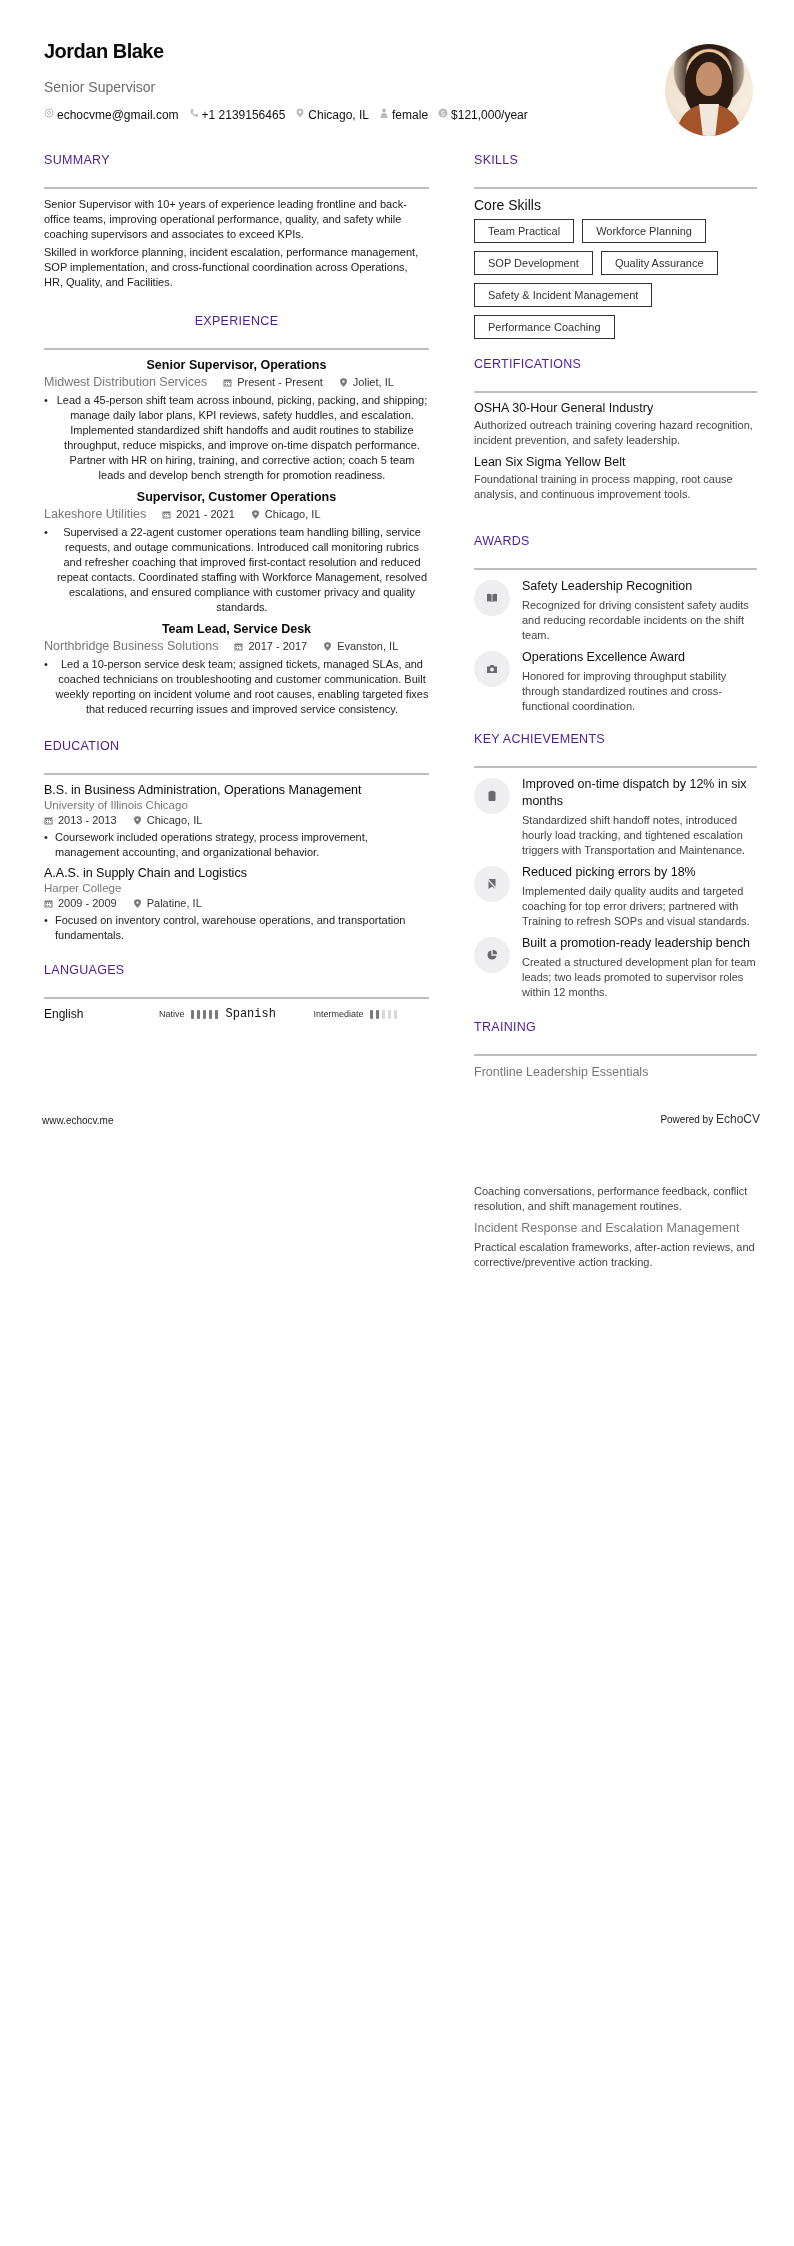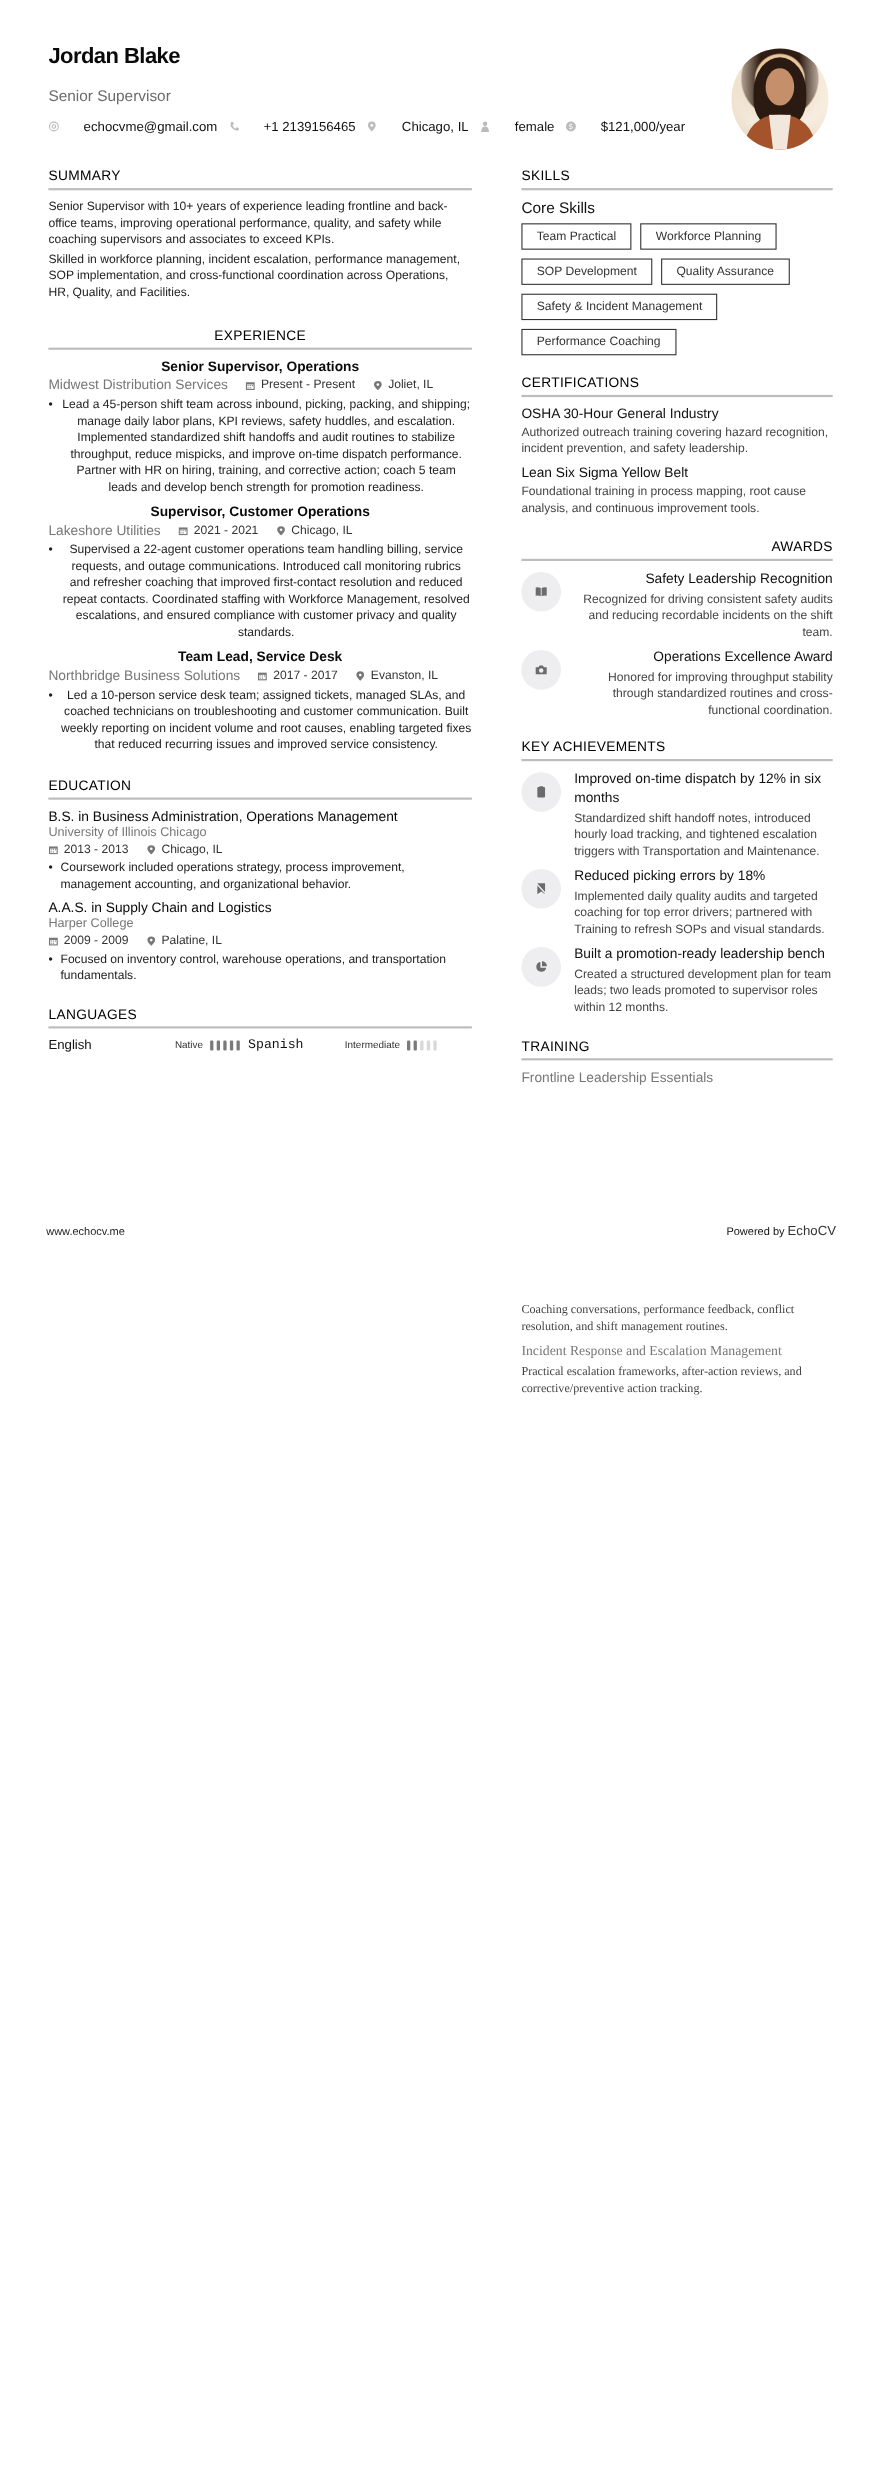--- a/index.html
+++ b/index.html
@@ -12,35 +12,35 @@
     color: #1f1f1f;
     overflow: hidden;
   }
   .page { position: absolute; left: 0; top: 0; width: 794px; height: 1123px; }
   .page2 { position: absolute; left: 0; top: 1123px; width: 794px; height: 1123px; }
 
   
   .name { position: absolute; left: 44px; top: 40px; font-size: 20px; font-weight: 700; color: #0a0a0a; letter-spacing: -0.5px; }
   .title { position: absolute; left: 44px; top: 79px; font-size: 14px; color: #6b6b6b; }
   .contacts { position: absolute; left: 44px; top: 108px; display: flex; align-items: center; gap: 10px; font-size: 12px; color: #111; }
-  .contact { display: flex; align-items: center; gap: 22px; }
+  .contact { display: flex; gap: 3px; }
   .cicon { width: 10px; height: 10px; display: inline-block; }
   .cicon svg { width: 10px; height: 10px; display: block; }
   .photo { position: absolute; left: 665px; top: 44px; width: 88px; height: 92px; border-radius: 50%; overflow: hidden;
     background: radial-gradient(circle at 50% 30%, #f4d9b8 0%, #e9c59a 28%, #2b1a12 30%, #3b2417 44%, #f0e2d0 46%, #f6efe5 60%, #d9b597 100%); }
   .photo .face { position: absolute; left: 31px; top: 18px; width: 26px; height: 34px; border-radius: 50%; background: #c58f6b; }
   .photo .hair { position: absolute; left: 20px; top: 8px; width: 48px; height: 64px; border-radius: 50% 50% 40% 40%; background: #2a1a12; }
   .photo .jacket { position: absolute; left: 12px; top: 60px; width: 64px; height: 40px; border-radius: 30px 30px 0 0; background: #a4532b; }
   .photo .shirt { position: absolute; left: 34px; top: 60px; width: 20px; height: 34px; background: #f1e7dc; clip-path: polygon(0 0, 100% 0, 80% 100%, 20% 100%); }
   .photo .bg-left { position: absolute; left: 0; top: 0; width: 100%; height: 100%; background: linear-gradient(90deg, #efe2cf 0%, rgba(239,226,207,0) 30%, rgba(250,240,226,0) 70%, #f7ecdc 100%); }
 
   
   .col-left { position: absolute; left: 44px; width: 385px; }
   .col-right { position: absolute; left: 474px; width: 283px; }
-  .sec-h { font-size: 12.5px; color: #000000; letter-spacing: 0.3px; padding-bottom: 4px; border-bottom: 2px solid #bdbdbd; margin-bottom: 8px; text-transform: uppercase; }
+  .sec-h { font-size: 12.5px; color: #4c1d95; letter-spacing: 0.3px; padding-bottom: 20px; border-bottom: 2px solid #bdbdbd; margin-bottom: 8px; text-transform: uppercase; }
   .p { font-size: 11px; line-height: 15px; color: #222; }
   .job-title { font-size: 12.5px; font-weight: 700; color: #0a0a0a; margin-top: 4px; }
   .job-meta { display: flex; align-items: center; font-size: 11px; color: #333; margin-top: 3px; }
   .job-company { font-size: 12.5px; color: #777; margin-right: 16px; }
   .meta-item { display: flex; align-items: center; gap: 5px; margin-right: 16px; }
   .mi { width: 9px; height: 9px; display: inline-block; }
   .mi svg { width: 9px; height: 9px; display: block; }
   ul.bul { list-style: none; margin-top: 4px; }
   ul.bul li { position: relative; padding-left: 11px; font-size: 11px; line-height: 15px; color: #222; }
   ul.bul li::before { content: "•"; position: absolute; left: 0; top: 0; }
@@ -359,21 +359,21 @@
     </section>
 
     <section style="margin-top:18px;">
       <div class="sec-h">CERTIFICATIONS</div>
       <div class="cert-t">OSHA 30-Hour General Industry</div>
       <div class="cert-d">Authorized outreach training covering hazard recognition, incident prevention, and safety leadership.</div>
       <div class="cert-t" style="margin-top:7px;">Lean Six Sigma Yellow Belt</div>
       <div class="cert-d">Foundational training in process mapping, root cause analysis, and continuous improvement tools.</div>
     </section>
 
-    <section style="margin-top:20px;text-align:right;">
+    <section style="margin-top:32px;">
       <div class="sec-h">AWARDS</div>
       <div class="icon-item">
         <div class="ibub">
             <svg viewBox="0 0 12 12">
               <path d="M1 2 Q3.5 1.5 5.6 2.5 L5.6 10 Q3.5 9 1 9.5 Z" fill="#6b6b6b"></path>
               <path d="M11 2 Q8.5 1.5 6.4 2.5 L6.4 10 Q8.5 9 11 9.5 Z" fill="#6b6b6b"></path>
             </svg>
           </div>
         <div class="ibody">
           <div class="i-t">Safety Leadership Recognition</div>
@@ -441,19 +441,19 @@
   </div>
 
   <div class="footer-l" style="top:1115px;">www.echocv.me</div>
   <div class="footer-r" style="top:1112px;">
     <span>Powered by</span>
     <span class="brand">EchoCV</span>
   </div>
 </div>
 
 <div class="page2">
-  <div class="col-right" style="top:58px;font-family:Liberation Serif, serif;">
+  <div class="col-right" style="top:58px;">
     <div class="train-d">Coaching conversations, performance feedback, conflict resolution, and shift management routines.</div>
     <div class="train-t" style="margin-top:6px;">Incident Response and Escalation Management</div>
     <div class="train-d">Practical escalation frameworks, after-action reviews, and corrective/preventive action tracking.</div>
   </div>
 
 </div>
 
 </body></html>

